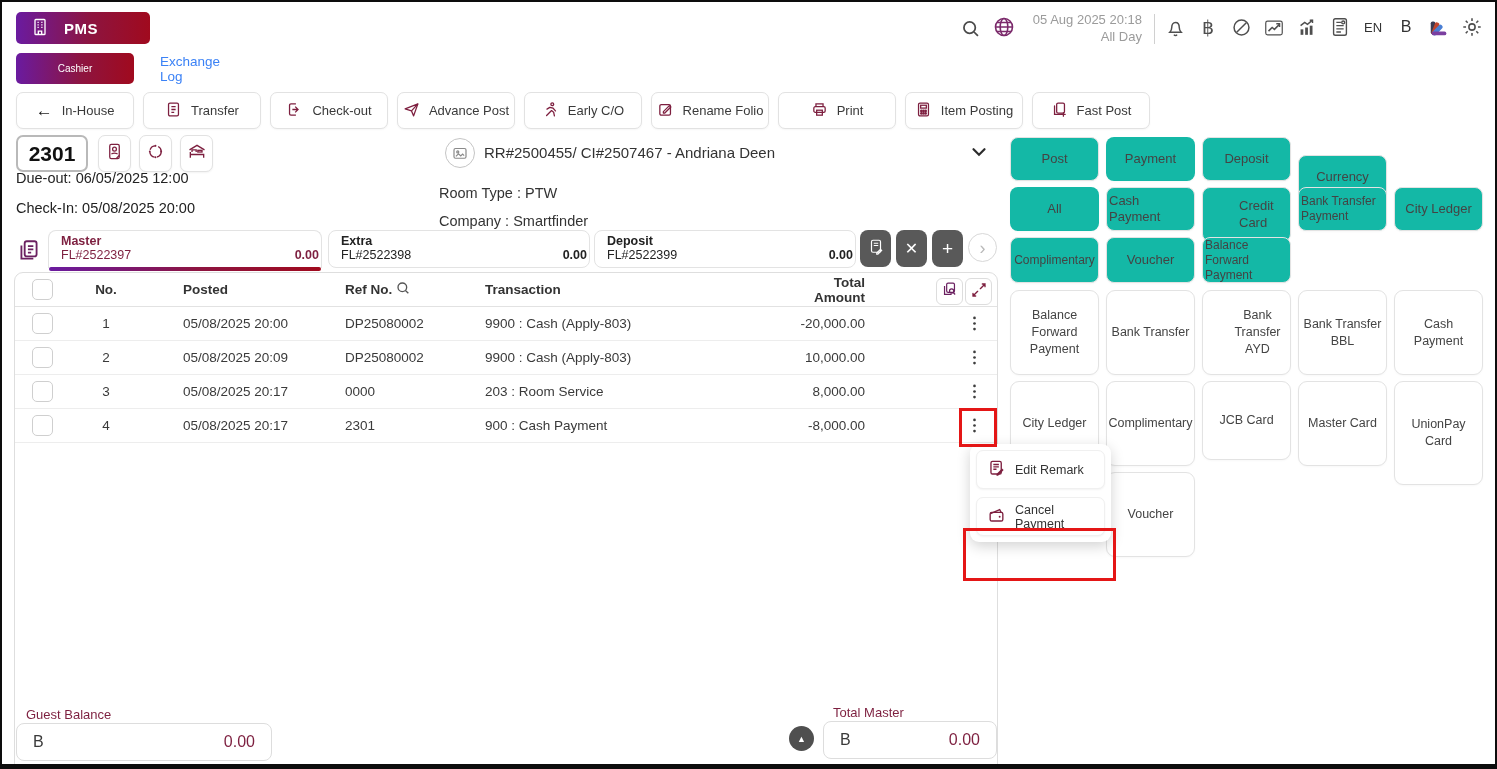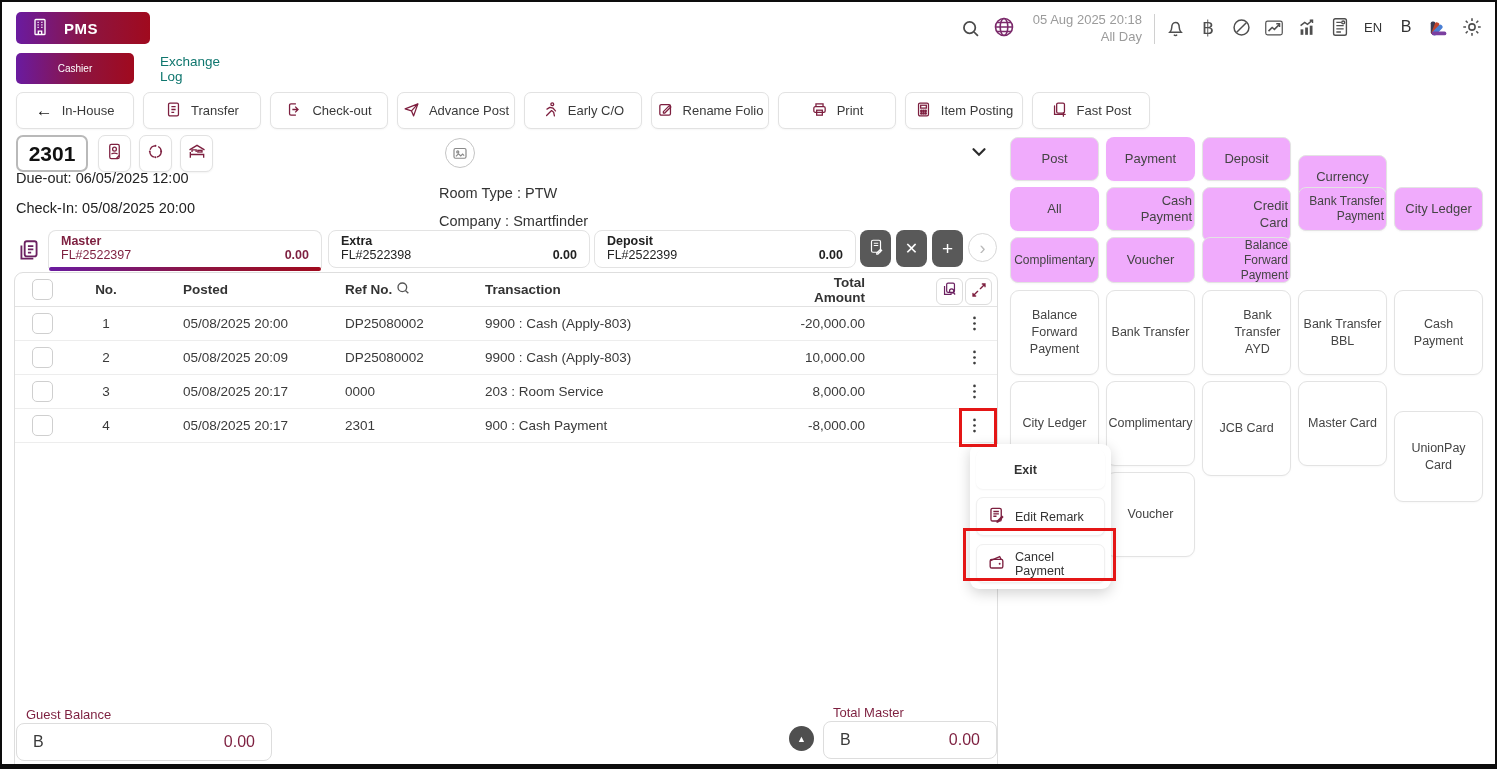--- a/index.html
+++ b/index.html
@@ -19,21 +19,21 @@
                font-size:13px; color:#9b9b9b; line-height:17px; }
   .tr-divider{ position:absolute; left:1152px; top:12px; width:1px; height:30px; background:#d0d0d0; }
   .tr-icons  { position:absolute; left:1162px; top:13px; width:324px; display:flex; gap:11px; align-items:center; }
   .tr-icons .ic { width:22px; height:24px; display:flex; align-items:center; justify-content:center; cursor:pointer; }
   .txt-ic { font-size:13px; color:#333; }
 
   
   .tab-cashier { position:absolute; left:14px; top:51px; width:118px; height:31px; border-radius:5px;
                  display:flex; align-items:center; justify-content:center; font-size:10px; }
   .tab-exlog   { position:absolute; left:158px; top:51px; width:84px; height:31px;
-                 display:flex; align-items:center; justify-content:center; font-size:13.5px; color:#0f766e; }
+                 display:flex; align-items:center; justify-content:center; font-size:13.5px; color:#3b82f6; }
 
   
   .toolbar { position:absolute; left:14px; top:90px; display:flex; gap:9px; }
   .tb-btn { width:118px; height:37px; background:#fff; border:1px solid #e2e2e2; border-radius:7px;
             display:flex; align-items:center; justify-content:center; gap:9px; font-size:13px; color:#3a3a3a;
             box-shadow:0 1px 2px rgba(0,0,0,.04); cursor:pointer; }
   .tb-btn svg { flex:none; }
 
   
   .room-box { position:absolute; left:14px; top:133px; width:72px; height:37px; border:2px solid #b9b9b9;
@@ -45,21 +45,21 @@
   .info-line { position:absolute; font-size:14.5px; color:#222; }
   .avatar { position:absolute; left:443px; top:136px; width:30px; height:30px; border:1px solid #c5c5c5;
             border-radius:50%; display:flex; align-items:center; justify-content:center; }
   .res-line { position:absolute; left:482px; top:142px; font-size:15px; color:#333; }
   .gchev { position:absolute; left:966px; top:139px; cursor:pointer; }
 
   
   .folio-pages { position:absolute; left:13px; top:231px; width:28px; height:36px;
                  display:flex; align-items:center; justify-content:center; cursor:pointer; }
   .folio-tab { position:absolute; top:228px; height:38px; background:#fff; border:1px solid #e3e3e3;
-               border-radius:8px; padding:3px 12px 0 12px; cursor:pointer; }
+               border-radius:8px; padding:3px 2px 0 12px; cursor:pointer; }
   .folio-tab .l1 { font-size:12.5px; font-weight:bold; }
   .folio-tab .l2 { display:flex; justify-content:space-between; font-size:12.5px; margin-top:0px; }
   .folio-tab .amt { font-weight:bold; }
   .folio-tab.active { color:#7d1f3f; border-bottom:none; border-radius:8px 8px 0 0; }
   .folio-tab.active .l1, .folio-tab.active .l2 { color:#7d1f3f; }
   .folio-underline { position:absolute; left:0; bottom:-3px; width:100%; height:4px; border-radius:2px; }
   .folio-tab.plain  { color:#222; }
   .dark-btn { position:absolute; top:228px; width:31px; height:37px; background:#595959; border-radius:8px;
               display:flex; align-items:center; justify-content:center; color:#fff; cursor:pointer; }
   .chev-circle { position:absolute; left:966px; top:231px; width:29px; height:29px; border:1.5px solid #d8d8d8;
@@ -80,22 +80,22 @@
   .c6 { width:80px; text-align:right; }
   .c7 { flex:1; display:flex; justify-content:flex-end; padding-right:12px; }
   .t-row { font-size:13.5px; color:#3a3a3a; }
   .kebab { width:22px; height:24px; display:flex; align-items:center; justify-content:center; cursor:pointer; }
   .hdr-icbtn { position:absolute; width:27px; height:27px; background:#fff; border:1px solid #ddd; border-radius:6px;
                display:flex; align-items:center; justify-content:center; cursor:pointer; }
 
   
   .rp-grid { position:absolute; left:1008px; width:474px; display:grid;
              grid-template-columns:repeat(5, 89px); gap:7px; }
-  .rp-btn { background:#f0abfc; border:1px solid #e3e3e3; border-radius:8px; display:flex; align-items:center;
-            justify-content:center; text-align:right; font-size:13px; color:#444; cursor:pointer;
+  .rp-btn { background:#14b8a6; border:1px solid #e3e3e3; border-radius:8px; display:flex; align-items:center;
+            justify-content:center; text-align:left; font-size:13px; color:#444; cursor:pointer;
             box-shadow:0 1px 2px rgba(0,0,0,.03); padding:2px; line-height:1.25; }
   .rp-btn.small { font-size:12px; }
   .rp-card { background:#fff; border:1px solid #e3e3e3; border-radius:9px; display:flex; align-items:center;
              justify-content:center; text-align:center; font-size:12.5px; color:#444; cursor:pointer;
              line-height:1.35; padding:4px; box-shadow:0 1px 2px rgba(0,0,0,.03); }
   .rp-active { border:none; font-weight:normal; }
 
   
   .ctx-menu { position:absolute; left:968px; top:442px; width:141px; background:#fff; border-radius:9px;
               padding:6px; box-shadow:0 4px 14px rgba(0,0,0,.18); z-index:40;
@@ -334,20 +334,21 @@
   <div class="info-line" style="left:14px; top:168px;">Due-out: 06/05/2025 12:00</div>
   <div class="info-line" style="left:14px; top:198px;">Check-In: 05/08/2025 20:00</div>
 
   <div class="avatar">
     <svg width="18" height="18" viewBox="0 0 24 24" fill="none" stroke="#8a8a8a" stroke-width="1.6">
       <rect x="4" y="6" width="16" height="13" rx="2"></rect>
         <circle cx="9" cy="10.5" r="1.4"></circle>
         <path d="M6.5 16.5l3.5-3.5 3 3 2.5-2.5 2 2"></path>
     </svg>
   </div>
+  <div class="res-line">RR#2500455/ CI#2507467  - Andriana Deen</div>
   <span class="gchev">
     <svg width="22" height="22" viewBox="0 0 24 24" fill="none" stroke="#2c2c2c" stroke-width="2.4" stroke-linecap="round">
       <path d="M6 9l6 6 6-6"></path>
     </svg>
   </span>
   <div class="info-line" style="left:437px; top:183px; color:#333;">Room Type : PTW</div>
   <div class="info-line" style="left:437px; top:211px; color:#333;">Company : Smartfinder</div>
 
   <div class="folio-pages">
     <svg width="26" height="30" viewBox="0 0 24 24" fill="none" stroke="#6b2060" stroke-width="1.7">
@@ -542,39 +543,30 @@
     <div class="rp-card" style="height:85px;">Balance Forward Payment</div>
     <div class="rp-card" style="height:85px;">Bank Transfer</div>
     <div class="rp-card" style="height:85px;padding-left:26px;">Bank Transfer AYD</div>
     <div class="rp-card" style="height:85px;">Bank Transfer BBL</div>
     <div class="rp-card" style="height:85px;">Cash Payment</div>
   </div>
 
   <div class="rp-grid" style="top:379px;">
     <div class="rp-card" style="height:85px;">City Ledger</div>
     <div class="rp-card" style="height:85px;">Complimentary</div>
-    <div class="rp-card" style="height:95px;">JCB Card</div>
+    <div class="rp-card" style="height:79px;">JCB Card</div>
     <div class="rp-card" style="height:85px;">Master Card</div>
-    <div class="rp-card" style="height:91px;margin-top:30px;">UnionPay Card</div>
+    <div class="rp-card" style="height:104px;">UnionPay Card</div>
   </div>
 
   <div class="rp-grid" style="top:470px;">
     <div class="rp-card" style="height:85px; grid-column:2;">Voucher</div>
   </div>
 
   <div class="ctx-menu">
-    <div class="ctx-item grad active">
-      <span>
-        <svg width="19" height="19" viewBox="0 0 24 24" fill="none" stroke="#fff" stroke-width="1.9" stroke-linecap="round" stroke-linejoin="round">
-          <path d="M10 4H5v16h5"></path>
-            <path d="M13 8l4 4-4 4M9 12h8"></path>
-        </svg>
-      </span>
-      <span>Exit</span>
-    </div>
     <div class="ctx-item">
       <span>
         <svg width="19" height="19" viewBox="0 0 24 24" fill="none" stroke="#7d1f3f" stroke-width="1.7">
           <rect x="5" y="3" width="13" height="16" rx="2"></rect>
             <path d="M8 7h7M8 10h7M8 13h4"></path>
           <path d="M12 19l7-7 2 2-7 7h-2v-2z" fill="#7d1f3f" stroke="none"></path>
         </svg>
       </span>
       <span>Edit Remark</span>
     </div>

